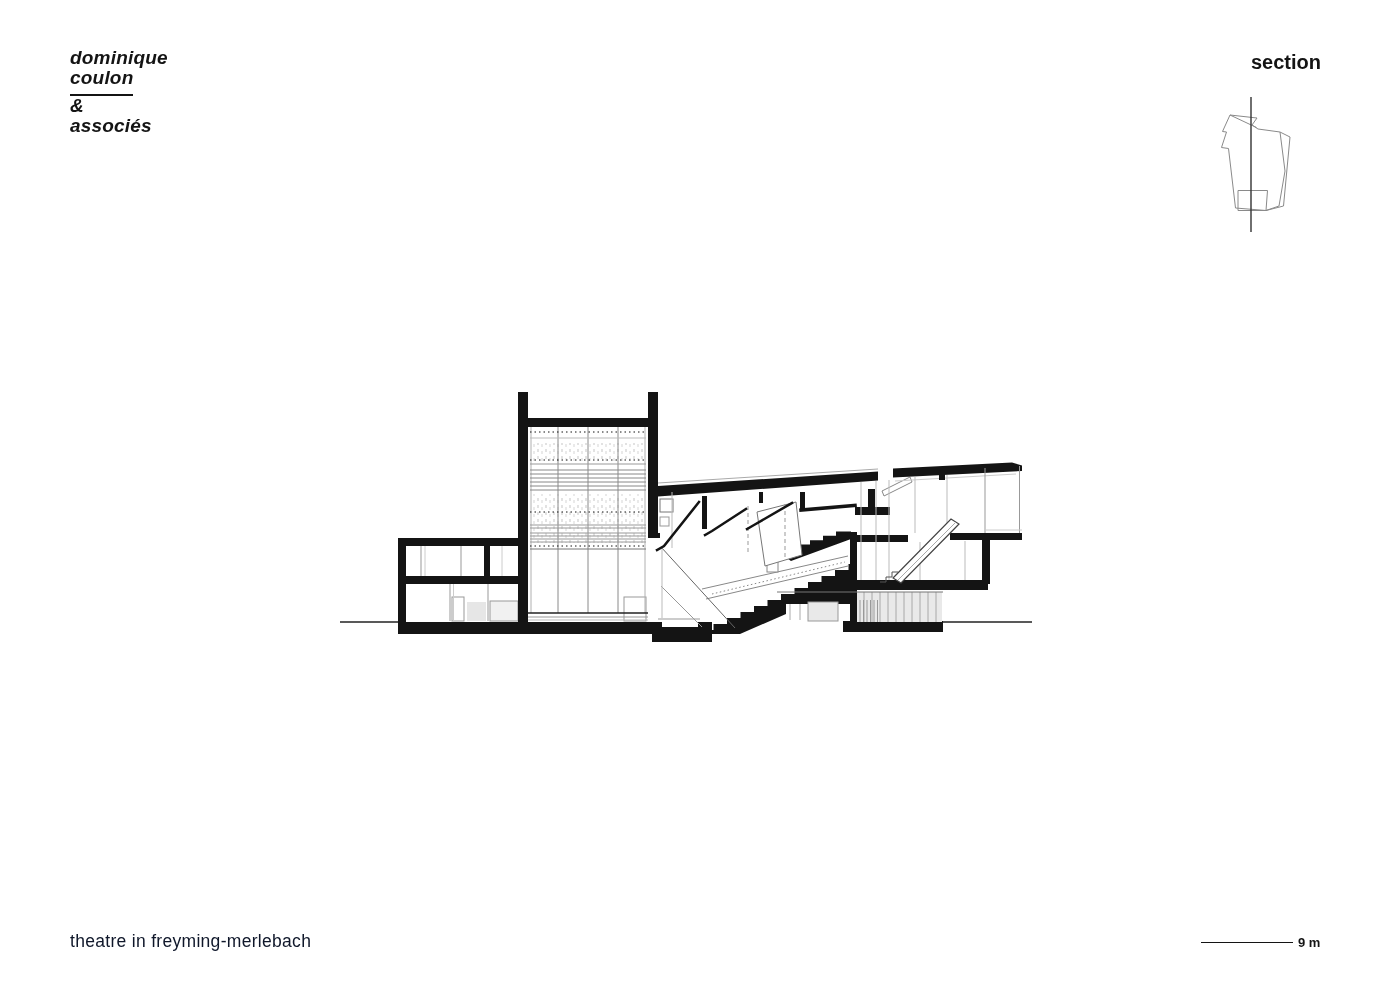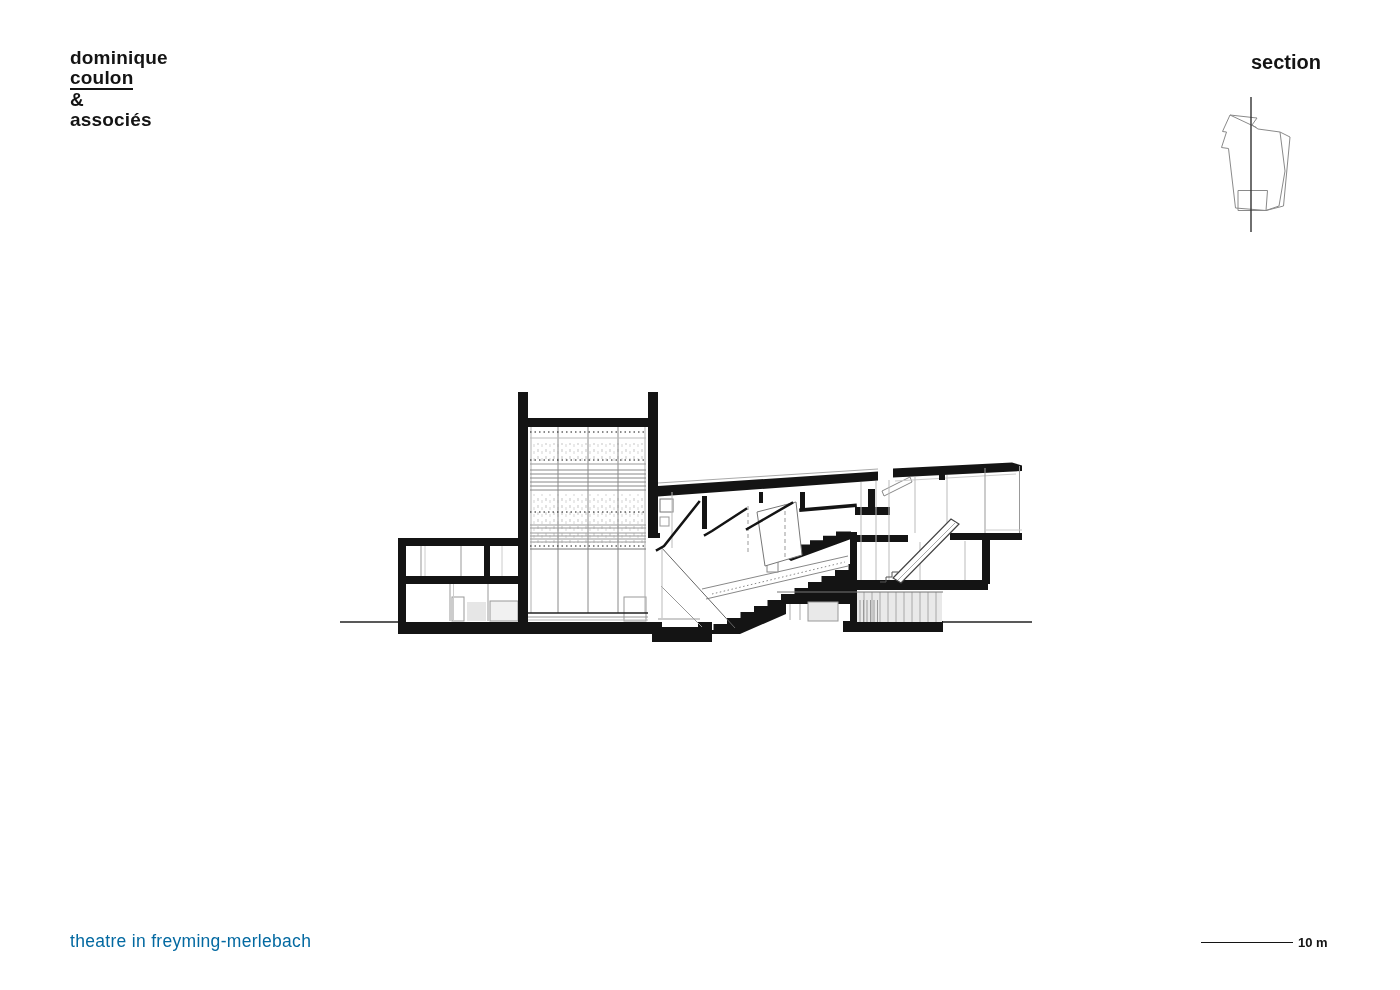--- a/index.html
+++ b/index.html
@@ -1,26 +1,26 @@
 <!DOCTYPE html>
 <html><head>
 <meta charset="utf-8">
 <style>
   html,body{margin:0;padding:0;background:#ffffff;}
   body{
     width:1400px;height:990px;position:relative;overflow:hidden;
     font-family:"Liberation Sans", sans-serif;color:#111;
   }
   .logo{position:absolute;left:70px;top:48px;font-weight:700;font-size:19px;
-        line-height:19.5px;letter-spacing:0.2px;color:#141414;}
+        line-height:19.5px;letter-spacing:0.2px;color:#141414;font-style:italic;}
   .logo .word{display:block;}
-  .logo .underlined{display:inline-block;border-bottom:2.5px solid #141414;padding-bottom:1px;}
+  .logo .underlined{display:inline-block;border-bottom:2.5px solid #141414;padding-bottom:7px;}
   .view-label{position:absolute;top:51px;right:79px;font-weight:700;font-size:20px;color:#141414;}
   .project-title{position:absolute;left:70px;top:931px;font-weight:400;font-size:17.5px;
-                 letter-spacing:0.3px;color:#0369a1;}
+                 letter-spacing:0.3px;color:#0f172a;}
   .scalebar-line{position:absolute;left:1201px;top:942px;width:92px;height:0;
                  border-top:1.5px solid #141414;}
   .scale-label{position:absolute;left:1298px;top:935px;font-weight:700;font-size:13px;color:#141414;}
   .keyplan-svg{position:absolute;left:1210px;top:88px;}
   .section-svg{position:absolute;left:335px;top:385px;}
   svg{display:block;}
 </style>
 </head>
 <body>
 
@@ -256,13 +256,13 @@
         <line x1="874" y1="600" x2="874" y2="622"></line>
         <line x1="877.5" y1="600" x2="877.5" y2="622"></line>
       </g>
       <line x1="777" y1="592" x2="943" y2="592" stroke="#777" stroke-width="1"></line>
     </g>
   </g>
 </svg>
 
 <div class="project-title">theatre in freyming-merlebach</div>
 <div class="scalebar-line"></div>
-<div class="scale-label">10 m</div>
+<div class="scale-label">9 m</div>
 
 </body></html>

